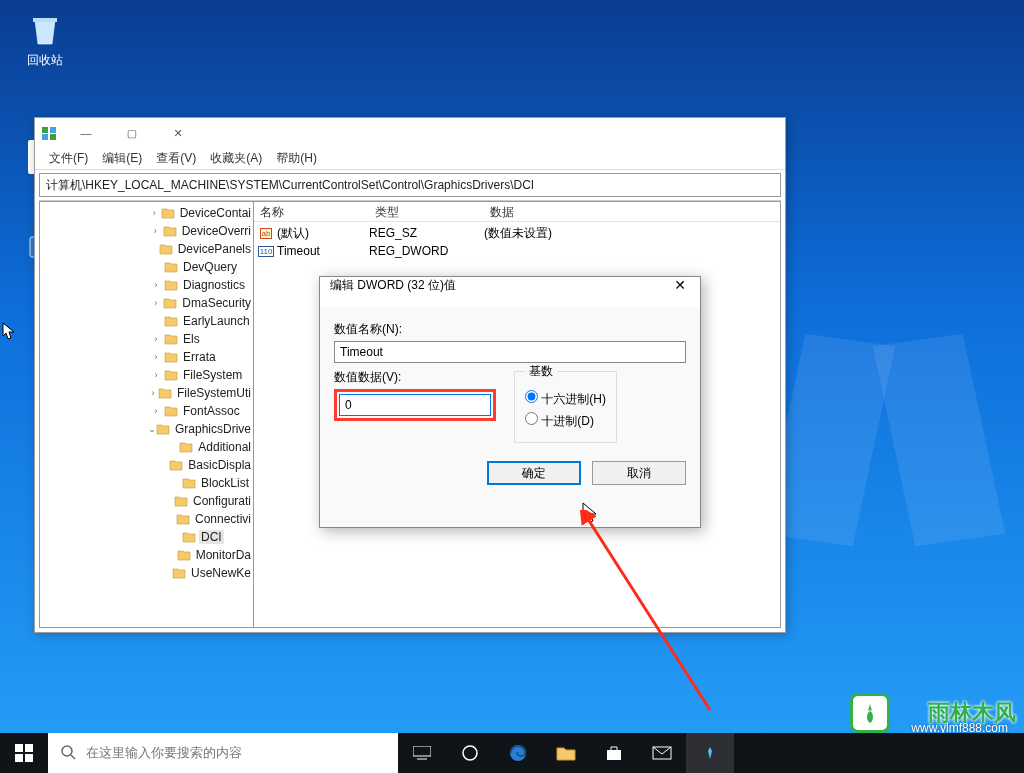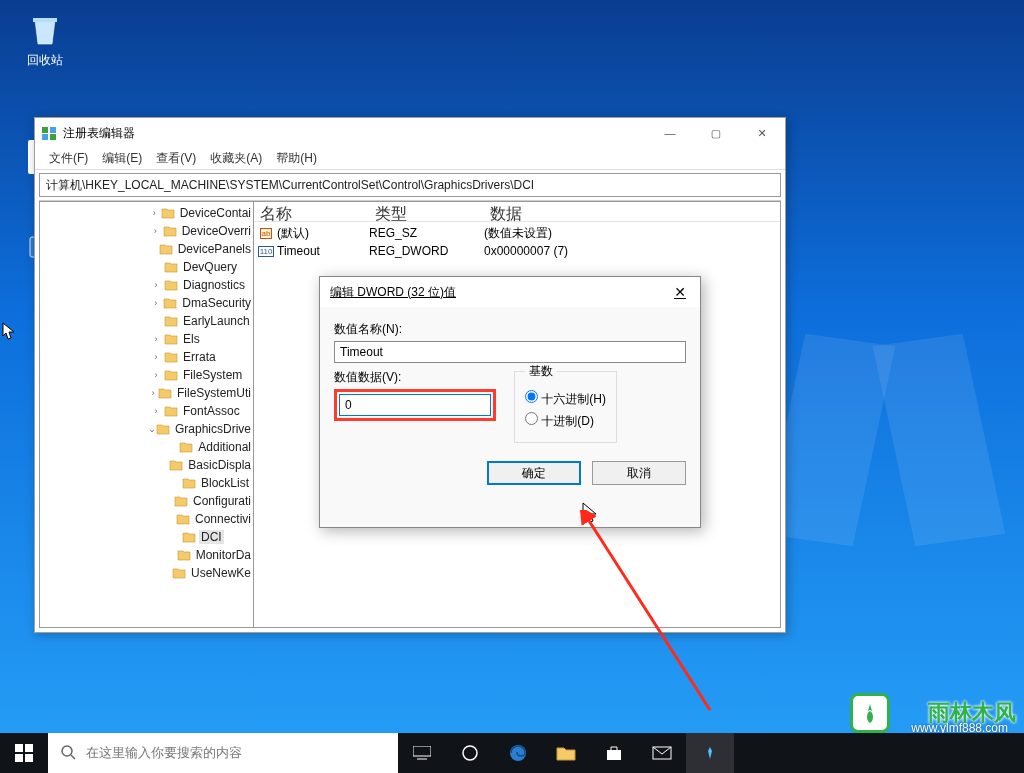--- a/index.html
+++ b/index.html
@@ -39,35 +39,35 @@
   .tree .row { display:flex; align-items:center; height:18px; padding-left:0; }
   .tree .exp { width:16px; text-align:center; color:#666; font-size:9px; cursor:pointer; }
   .tree .fold { width:14px;height:12px; margin-right:3px; display:inline-block; }
   .tree .fold svg { display:block; }
   .tree .lbl { padding:0 2px; }
   .tree .sel .lbl { background:#e5e5e5; }
   .ind1 { padding-left:108px !important; }
   .ind2 { padding-left:126px !important; }
 
   .listwrap { flex:1; border:1px solid #999; border-left:none; display:flex; flex-direction:column; overflow:hidden; }
-  .cols { display:flex; height:20px; font-size:16px; color:#333; border-bottom:1px solid #e4e4e4; }
+  .cols { display:flex; height:20px; font-size:12px; color:#333; border-bottom:1px solid #e4e4e4; }
   .cols div { padding:2px 6px; }
   .c1 { width:115px; }
   .c2 { width:115px; }
   .c3 { flex:1; }
   .rows { font-size:12px; padding-top:2px; }
   .rows .r { display:flex; height:18px; align-items:center; }
   .rows .r .ic { width:16px; height:16px; margin:0 3px 0 4px; display:flex; align-items:center; justify-content:center; font-size:8px; }
   .rows .r .n { width:92px; }
   .rows .r .t { width:115px; }
   .rows .r .d { flex:1; }
 
   
   .dialog { position:absolute; left:319px; top:276px; width:382px; height:252px; background:#f9f9f9; border:1px solid #888; box-shadow:3px 3px 14px rgba(0,0,0,0.3); }
-  .dialog .dtb { height:30px; background:#fff; display:flex; align-items:center; padding-left:10px; font-size:12px;text-decoration:underline; }
+  .dialog .dtb { height:30px; background:#fff; display:flex; align-items:flex-start; padding-left:10px; font-size:12px; }
   .dialog .dtb .dtitle { flex:1; }
   .dialog .dclose { width:40px; text-align:center; font-size:14px; cursor:pointer; }
   .dialog .dbody { padding:8px 14px 0 14px; font-size:12px; }
   .dialog label.blk { display:block; margin:6px 0 3px; }
   .dialog input.txt { width:352px; height:22px; border:1px solid #888; padding:2px 5px; font-size:12px; background:#fff; }
   .dialog .rowflex { display:flex; }
   .dialog .leftcol { width:180px; }
   .dialog .leftcol .highlight { border:3px solid #ff3b30; padding:2px; margin-top:2px; width:162px; }
   .dialog .leftcol .highlight input { width:100%; height:22px; border:1px solid #0078d7; outline:none; padding:2px 5px; font-size:12px; }
   .dialog .rightcol fieldset { border:1px solid #ddd; padding:6px 10px 8px 10px; }
@@ -143,21 +143,20 @@
 <div class="window">
   <div class="titlebar">
     <span class="appicon">
       <svg width="16" height="16" viewBox="0 0 16 16">
           <rect x="1" y="2" width="6" height="6" fill="#3ba13b"></rect>
           <rect x="9" y="2" width="6" height="6" fill="#4aa1e0"></rect>
           <rect x="1" y="9" width="6" height="6" fill="#4aa1e0"></rect>
           <rect x="9" y="9" width="6" height="6" fill="#3ba13b"></rect>
         </svg>
     </span>
-    <span class="title">注册表编辑器</span>
     <div class="winbtns">
       <div>—</div>
       <div>▢</div>
       <div class="close">✕</div>
     </div>
   </div>
   <div class="menubar">
     <span>文件(F)</span>
     <span>编辑(E)</span>
     <span>查看(V)</span>
@@ -373,21 +372,20 @@
     <span class="n">(默认)</span>
     <span class="t">REG_SZ</span>
     <span class="d">(数值未设置)</span>
   </div>
           <div class="r">
     <span class="ic">
               <span style="background:#fff;border:1px solid #2b579a;color:#2b579a;padding:0 1px;font-size:8px;">110</span>
             </span>
     <span class="n">Timeout</span>
     <span class="t">REG_DWORD</span>
-    <span class="d">0x00000007 (7)</span>
   </div>
         </div>
     </div>
   </div>
 </div>
 
 <div class="dialog">
   <div class="dtb">
     <span class="dtitle">编辑 DWORD (32 位)值</span>
     <span class="dclose">✕</span>

